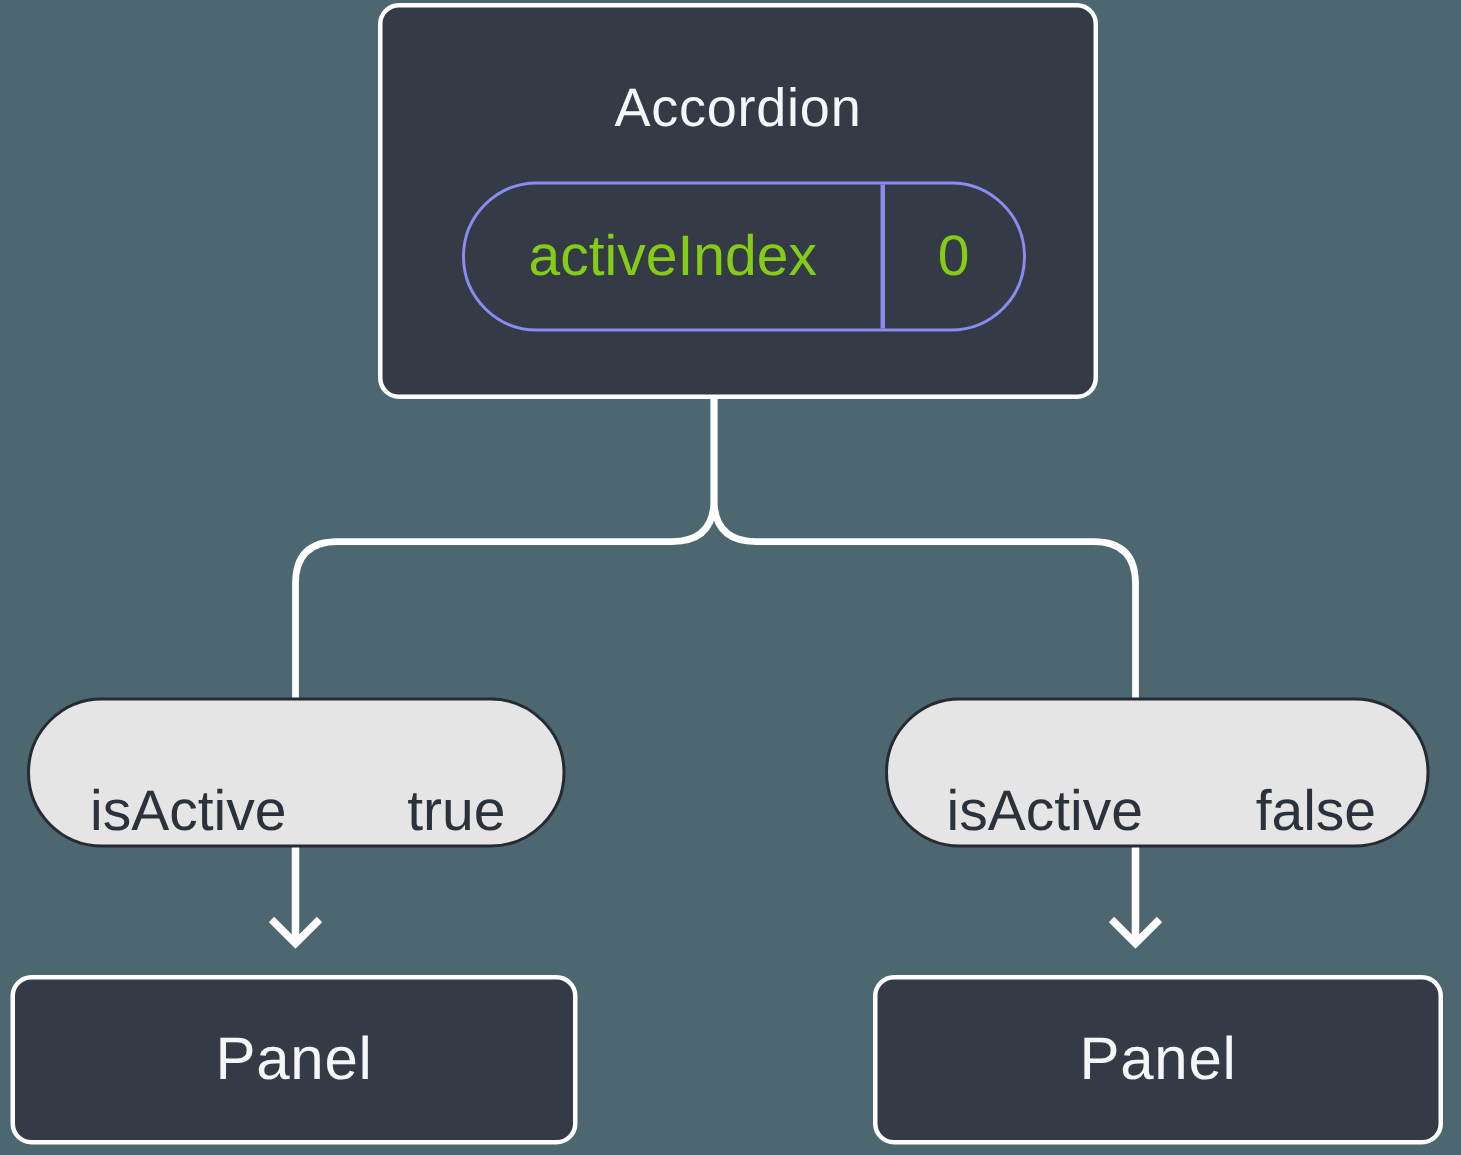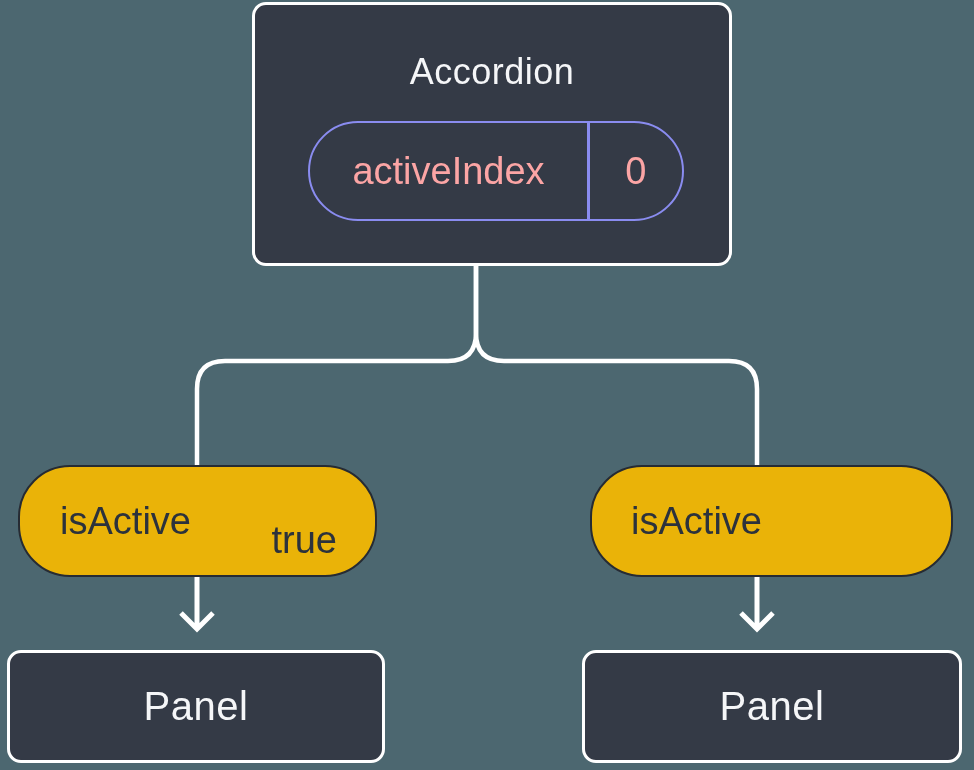--- a/index.html
+++ b/index.html
@@ -35,37 +35,37 @@
     font-size: 36px; font-weight: 500;
     letter-spacing: 0.5px;
   }
   .state-pill {
     position: absolute; left: 53px; top: 116px;
     width: 376px; height: 100px;
     box-sizing: border-box;
     border: 2.5px solid #8A8CF0;
     border-radius: 52px;
     display: flex; align-items: stretch;
-    color: #fca5a5; font-size: 38px;
+    color: #84cc16; font-size: 38px;
   }
   .state-pill .pill-label {
     width: 277px; display: flex; align-items: center; justify-content: center;
   }
   .state-pill .pill-divider { width: 2.5px; background: #8A8CF0; }
   .state-pill .pill-value {
     flex: 1; display: flex; align-items: center; justify-content: center;
   }
   .prop-pill {
     position: absolute; z-index: 1;
     box-sizing: border-box;
-    height: 112px;
-    background: #eab308;
+    height: 100px;
+    background: #e5e5e5;
     border: 2.5px solid #262B33;
     border-radius: 52px;
-    display: flex; align-items: center;
+    display: flex; align-items: flex-end;
     color: #2C323C; font-size: 38px;
   }
   .prop-pill .pill-divider { width: 2.5px; background: #262B33; }
   .prop-pill .pill-label { display: flex; align-items: center; justify-content: center; }
   .prop-pill .pill-value { flex: 1; display: flex; align-items: center; justify-content: center; margin-top: 39px; }
   .prop-pill-left  { left: 18px;  top: 465px; width: 359px; }
   .prop-pill-left .pill-label { width: 211px; }
   .prop-pill-right { left: 590px; top: 465px; width: 363px; }
   .prop-pill-right .pill-label { width: 209px; }
   .panel {
@@ -97,20 +97,21 @@
 
 <div class="prop-pill prop-pill-left">
   <div class="pill-label">isActive</div>
   <div class="pill-divider"></div>
   <div class="pill-value">true</div>
 </div>
 
 <div class="prop-pill prop-pill-right">
   <div class="pill-label">isActive</div>
   <div class="pill-divider"></div>
+  <div class="pill-value">false</div>
 </div>
 
 <div class="node panel panel-left">
   <span>Panel</span>
 </div>
 
 <div class="node panel panel-right">
   <span>Panel</span>
 </div>
 

